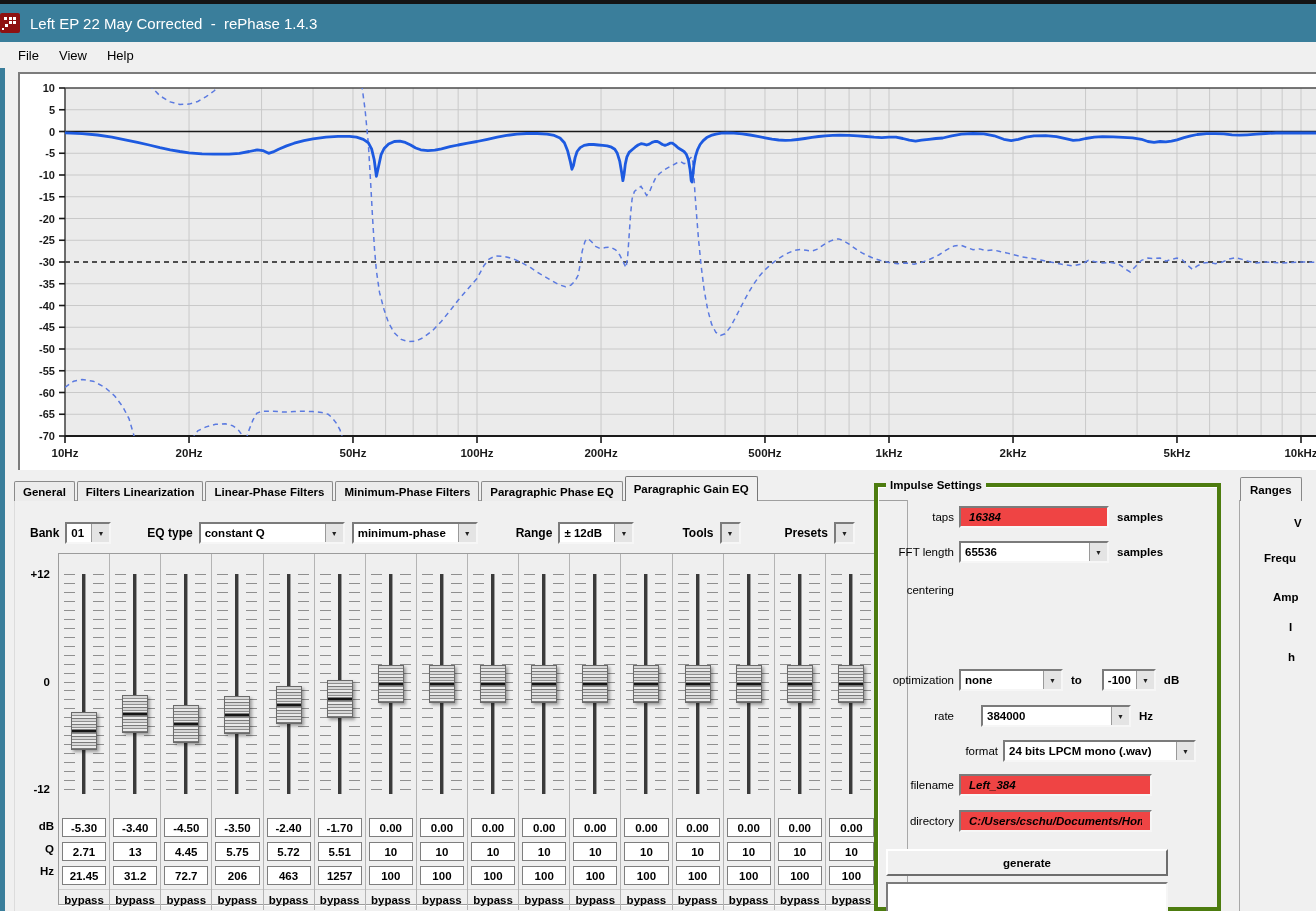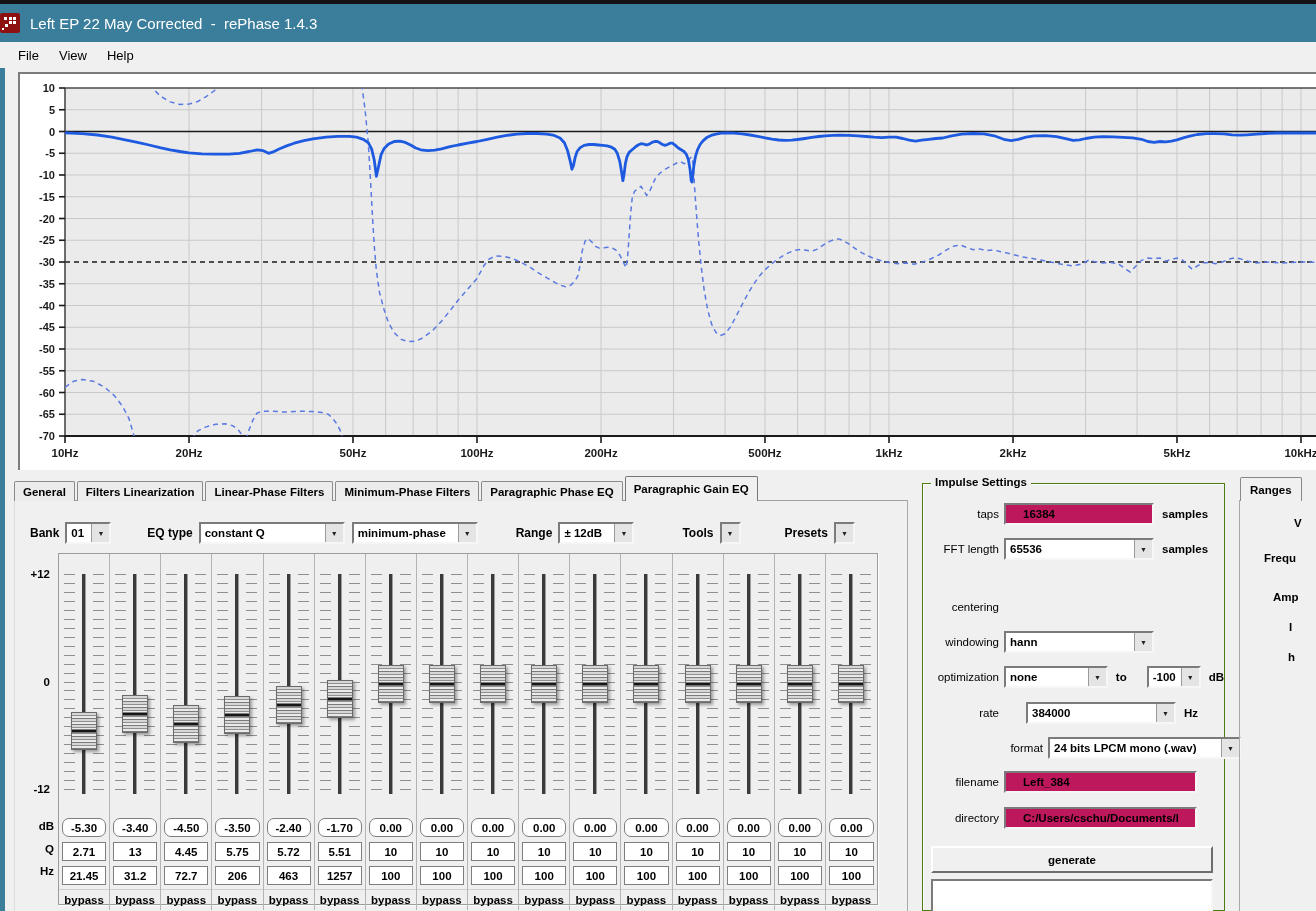--- a/index.html
+++ b/index.html
@@ -28,23 +28,23 @@
   .vline{position:absolute;background:#a8a8a8;}
   
   #eq-controls{position:absolute;left:30px;top:519px;width:860px;height:28px;display:flex;align-items:center;}
   .ctl-label{font-weight:700;font-size:12px;margin-right:6px;white-space:nowrap;}
   .combo{display:flex;align-items:stretch;background:#fff;height:22px;box-sizing:border-box;
          border:2px solid;border-color:#7b7b7b #f6f6f6 #f6f6f6 #7b7b7b;}
   .combo-text{flex:1;display:flex;align-items:center;padding:0 4px;font-weight:700;font-size:11.5px;
               white-space:nowrap;overflow:hidden;}
   .combo-btn{width:17px;background:#e4e4e4;border-left:1px solid #9a9a9a;display:flex;
              align-items:center;justify-content:center;font-size:7px;color:#222;}
-  .field{background:#be185d;height:22px;box-sizing:border-box;border:2px solid;
-         border-color:#7b7b7b #f6f6f6 #f6f6f6 #7b7b7b;padding:0 17px;font-family:"Liberation Sans",sans-serif;
-         font-weight:700;font-size:11.5px;}
+  .field{background:#ef4444;height:22px;box-sizing:border-box;border:2px solid;
+         border-color:#7b7b7b #f6f6f6 #f6f6f6 #7b7b7b;padding:0 8px;font-family:"Liberation Sans",sans-serif;
+         font-weight:700;font-size:11.5px;font-style:italic;}
   input.field{outline:none;}
   
   #band-grid{position:absolute;left:58px;top:553px;width:820px;height:352px;
              border:1px solid #9c9c9c;box-sizing:border-box;display:grid;
              grid-template-columns:repeat(16,1fr);background:#efefef;box-shadow:1px 1px 0 #fff;}
   .band-col{display:flex;flex-direction:column;border-right:1px solid #b4b4b4;min-width:0;}
   .band-col:last-child{border-right:none;}
   .slider{position:relative;height:255px;}
   .ticks{position:absolute;top:20px;height:218px;width:11px;
          background:repeating-linear-gradient(to bottom,#8f8f8f 0 1px,transparent 1px 8.96px);}
@@ -52,27 +52,27 @@
   .track{position:absolute;left:calc(50% - 2px);top:20px;height:220px;width:3px;background:#3a3a3a;
          border-right:1px solid #9d9d9d;}
   .handle{position:absolute;left:50%;transform:translateX(-50%);width:26px;height:38px;
           background:repeating-linear-gradient(to bottom,#d6d6d6 0 2px,#8f8f8f 2px 3px,#eaeaea 3px 5px,#7a7a7a 5px 6px);
           border:1px solid #6a6a6a;box-sizing:border-box;box-shadow:2px 2px 3px rgba(0,0,0,.35);}
   .handle::after{content:"";position:absolute;left:0;right:0;top:50%;transform:translateY(-50%);
                  height:3px;background:#161616;}
   .val-box{height:17px;margin:0 3px;background:#fff;border:1px solid #7e7e7e;
            display:flex;align-items:center;justify-content:center;
            font-weight:700;font-size:11.5px;}
-  .val-box.g{margin-top:9px;border-radius:7px;} .val-box + .val-box{margin-top:5px;}
+  .val-box.g{margin-top:9px;} .val-box + .val-box{margin-top:5px;}
   .bypass{height:20px;margin-top:4px;display:flex;align-items:center;justify-content:center;
           font-weight:700;font-size:11.5px;border-top:1px solid #cfcfcf;}
   .side-label{position:absolute;text-align:right;font-weight:700;font-size:11.5px;}
   
-  #impulse-box{position:absolute;left:922px;top:483px;width:303px;height:428px;
-               border:1px solid #4d7c0f;box-shadow:1px 1px 0 #fff inset;box-sizing:border-box;}
+  #impulse-box{position:absolute;left:874px;top:483px;width:347px;height:428px;
+               border:4px solid #4d7c0f;box-shadow:1px 1px 0 #fff inset;box-sizing:border-box;}
   #impulse-box .legend{position:absolute;left:8px;top:-8px;background:#f0f0f0;padding:0 4px;
                        font-weight:700;font-size:11.5px;}
   .imp-row{position:absolute;left:0;width:100%;display:flex;align-items:center;}
   .imp-label{width:76px;text-align:right;margin-right:5px;font-weight:400;font-size:11.5px;flex:none;}
   .imp-suffix{margin-left:8px;font-weight:700;font-size:11.5px;}
   #generate-btn{position:absolute;left:8px;top:362px;width:282px;height:27px;background:#f0f0f0;
                 border:2px solid;border-color:#fff #6d6d6d #6d6d6d #fff;display:flex;align-items:center;
                 justify-content:center;font-weight:700;font-size:11.5px;box-sizing:border-box;}
   #output-log{position:absolute;left:8px;top:395px;width:282px;height:40px;background:#fff;
               border:2px solid;border-color:#7b7b7b #f6f6f6 #f6f6f6 #7b7b7b;box-sizing:border-box;}
@@ -485,30 +485,23 @@
     <div class="imp-row" style="top:54px;">
       <span class="imp-label">FFT length</span>
       <div class="combo" style="width:150px;">
         <span class="combo-text">65536</span>
         <span class="combo-btn">▼</span>
       </div>
       <span class="imp-suffix">samples</span>
     </div>
 
     <div class="imp-row" style="top:89px;align-items:flex-start;">
-      <span class="imp-label" style="margin-top:28px;">centering</span>
-    </div>
-
-    <div class="imp-row" style="top:147px;">
-      <span class="imp-label">windowing</span>
-      <div class="combo" style="width:150px;">
-        <span class="combo-text">hann</span>
-        <span class="combo-btn">▼</span>
-      </div>
-    </div>
+      <span class="imp-label" style="margin-top:8px;">centering</span>
+    </div>
+
 
     <div class="imp-row" style="top:182px;">
       <span class="imp-label">optimization</span>
       <div class="combo" style="width:104px;">
         <span class="combo-text">none</span>
         <span class="combo-btn">▼</span>
       </div>
       <span class="imp-suffix">to</span>
       <div class="combo" style="width:54px;margin-left:20px;">
         <span class="combo-text">-100</span>

